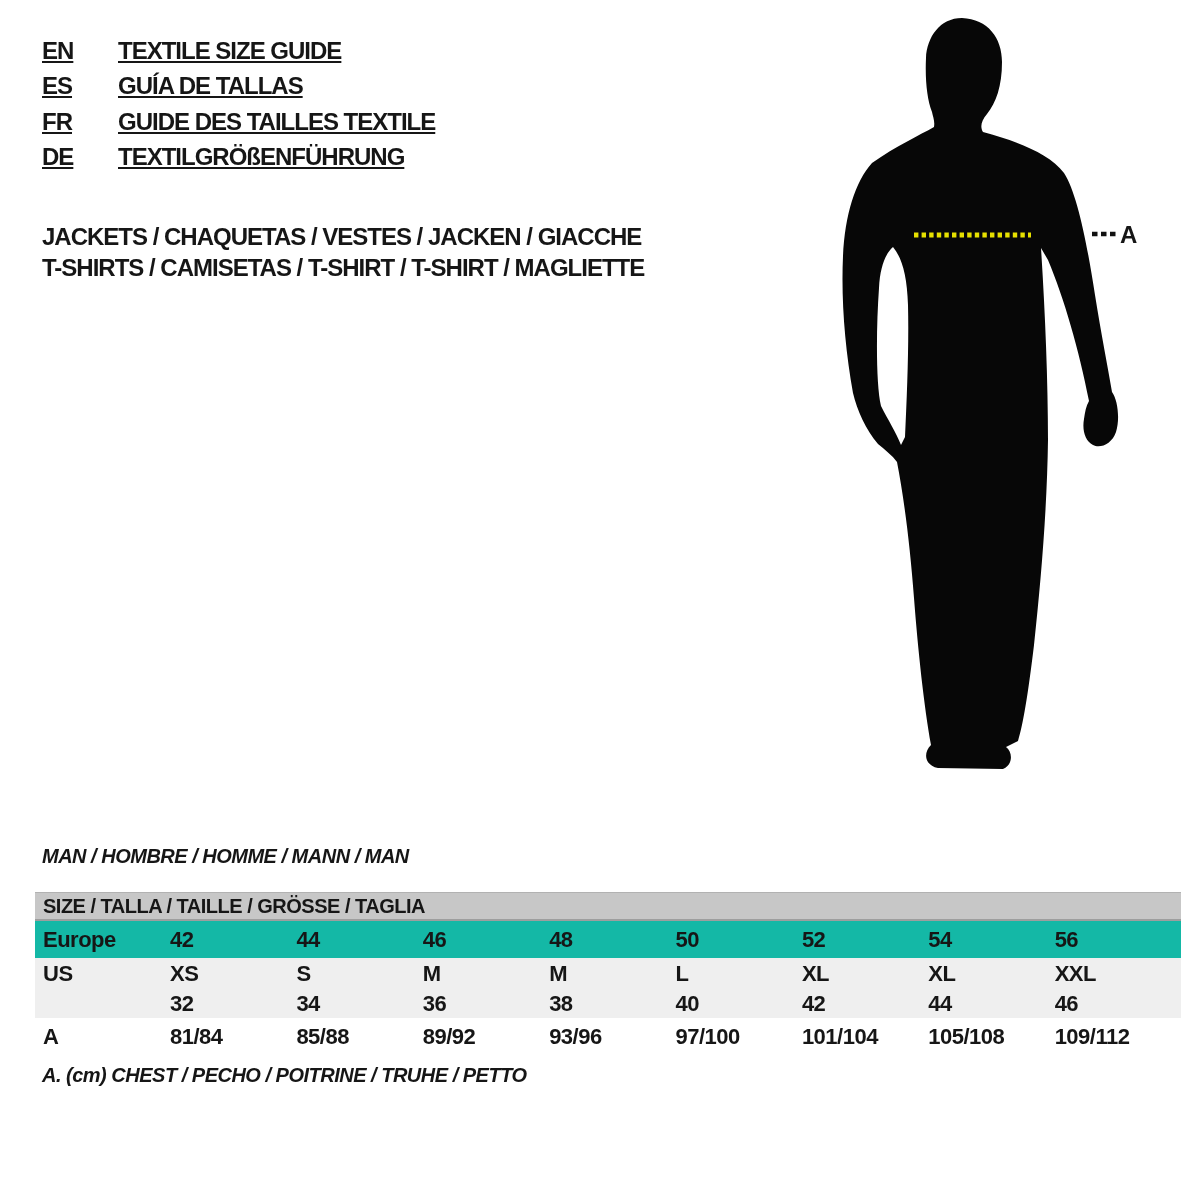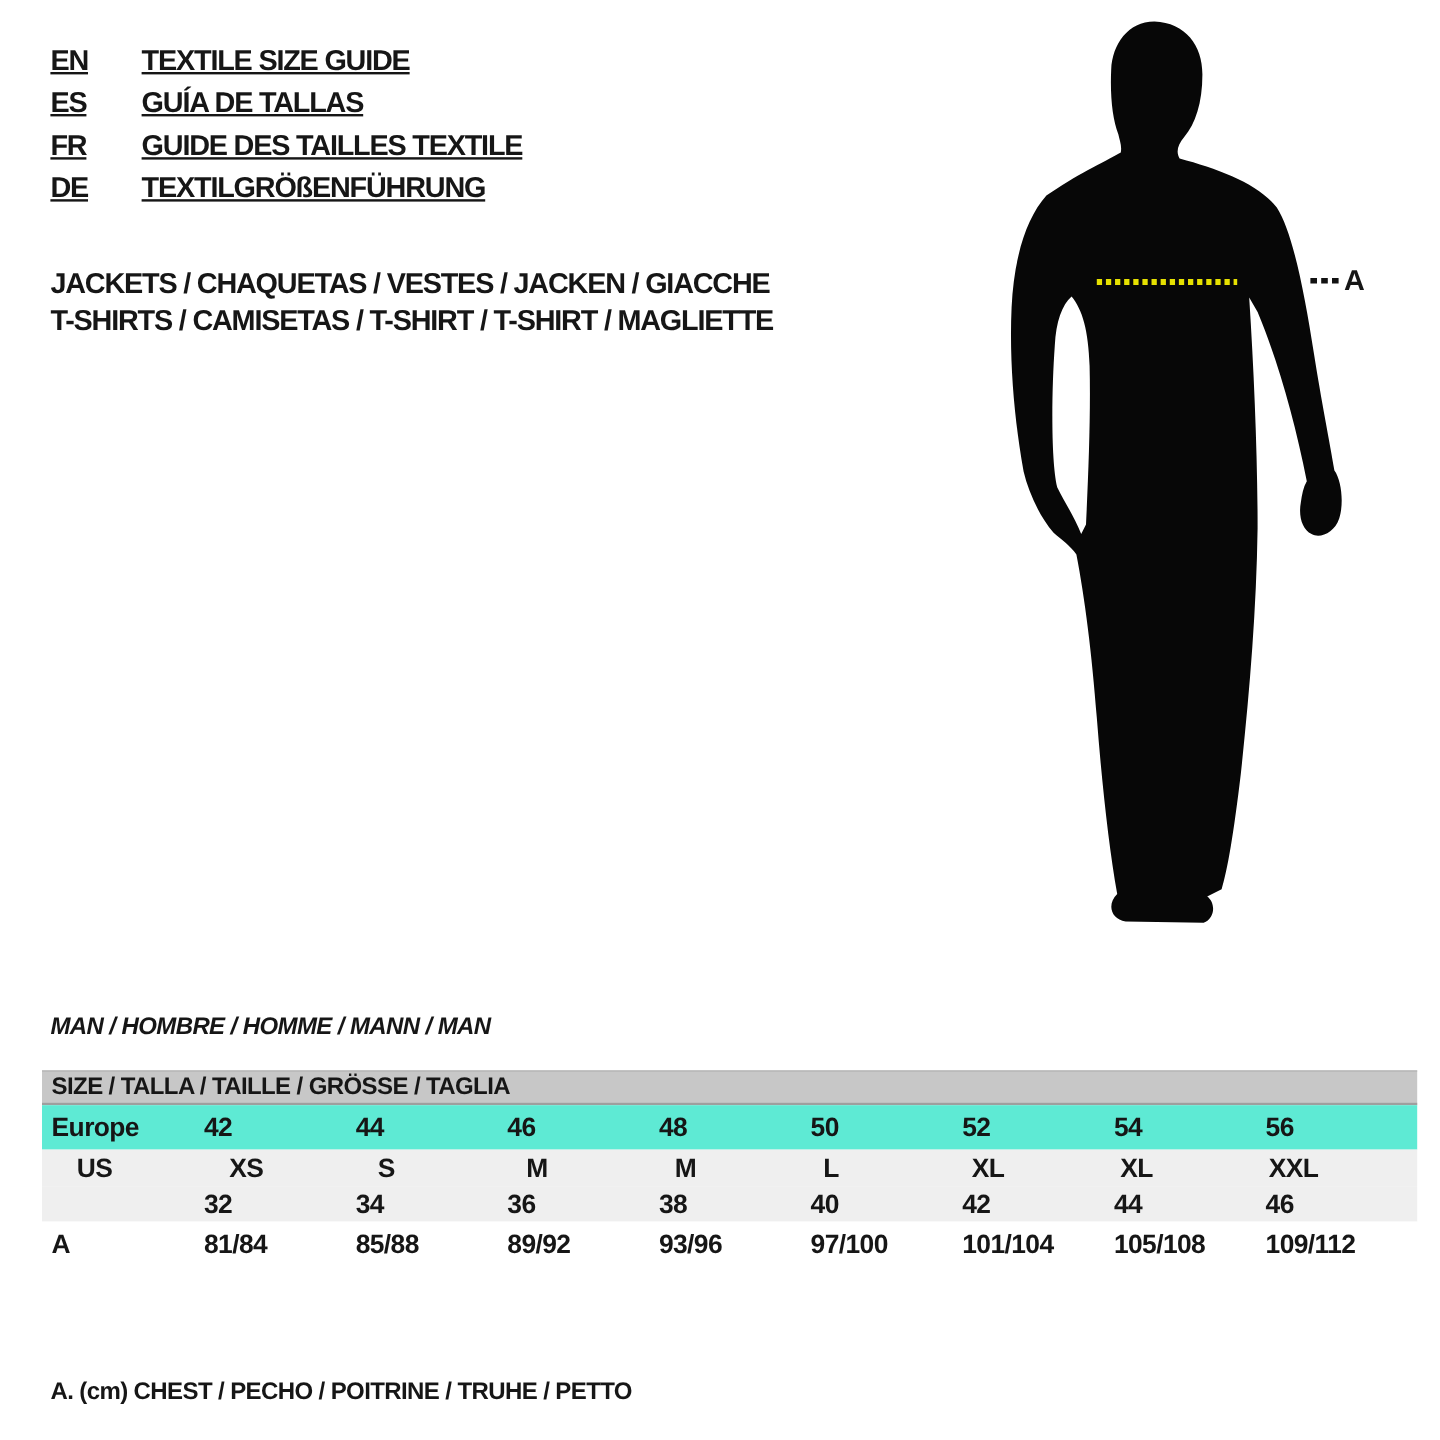--- a/index.html
+++ b/index.html
@@ -25,26 +25,26 @@
   
   .size-table{position:absolute;left:35px;top:892px;width:1146px;}
   .t-header{
     height:29px;background:#c7c7c7;border-top:1px solid #b2b2b2;border-bottom:2px solid #9e9e9e;
     display:flex;align-items:center;padding-left:8px;box-sizing:border-box;
     font-size:20px;letter-spacing:-0.5px;text-align:center;
   }
   .t-row{display:grid;grid-template-columns:135px repeat(8,1fr);align-items:center;font-size:22px;letter-spacing:-0.5px;}
   .t-row .t-label{padding-left:8px;text-align:left;}
   .t-row .t-cell{}
-  .row-europe{height:37px;background:#5eead4;}
-  .row-us{height:31px;background:#efefef;padding-left:21px;}
+  .row-europe{height:37px;background:#14b8a6;}
+  .row-us{height:31px;background:#efefef;}
   .row-num{height:29px;background:#efefef;}
   .row-a{height:37px;background:#ffffff;}
   
-  .footnote{position:absolute;left:42px;top:1149px;font-size:20px;letter-spacing:-0.5px;white-space:nowrap;}
+  .footnote{position:absolute;left:42px;top:1064px;font-size:20px;letter-spacing:-0.5px;white-space:nowrap;font-style:italic;}
 </style>
 </head>
 <body>
 
 <div class="lang-block">
   <div class="lang-row">
     <span class="lang-code">EN</span>
     <span class="lang-label">TEXTILE SIZE GUIDE</span>
   </div>
   <div class="lang-row">

